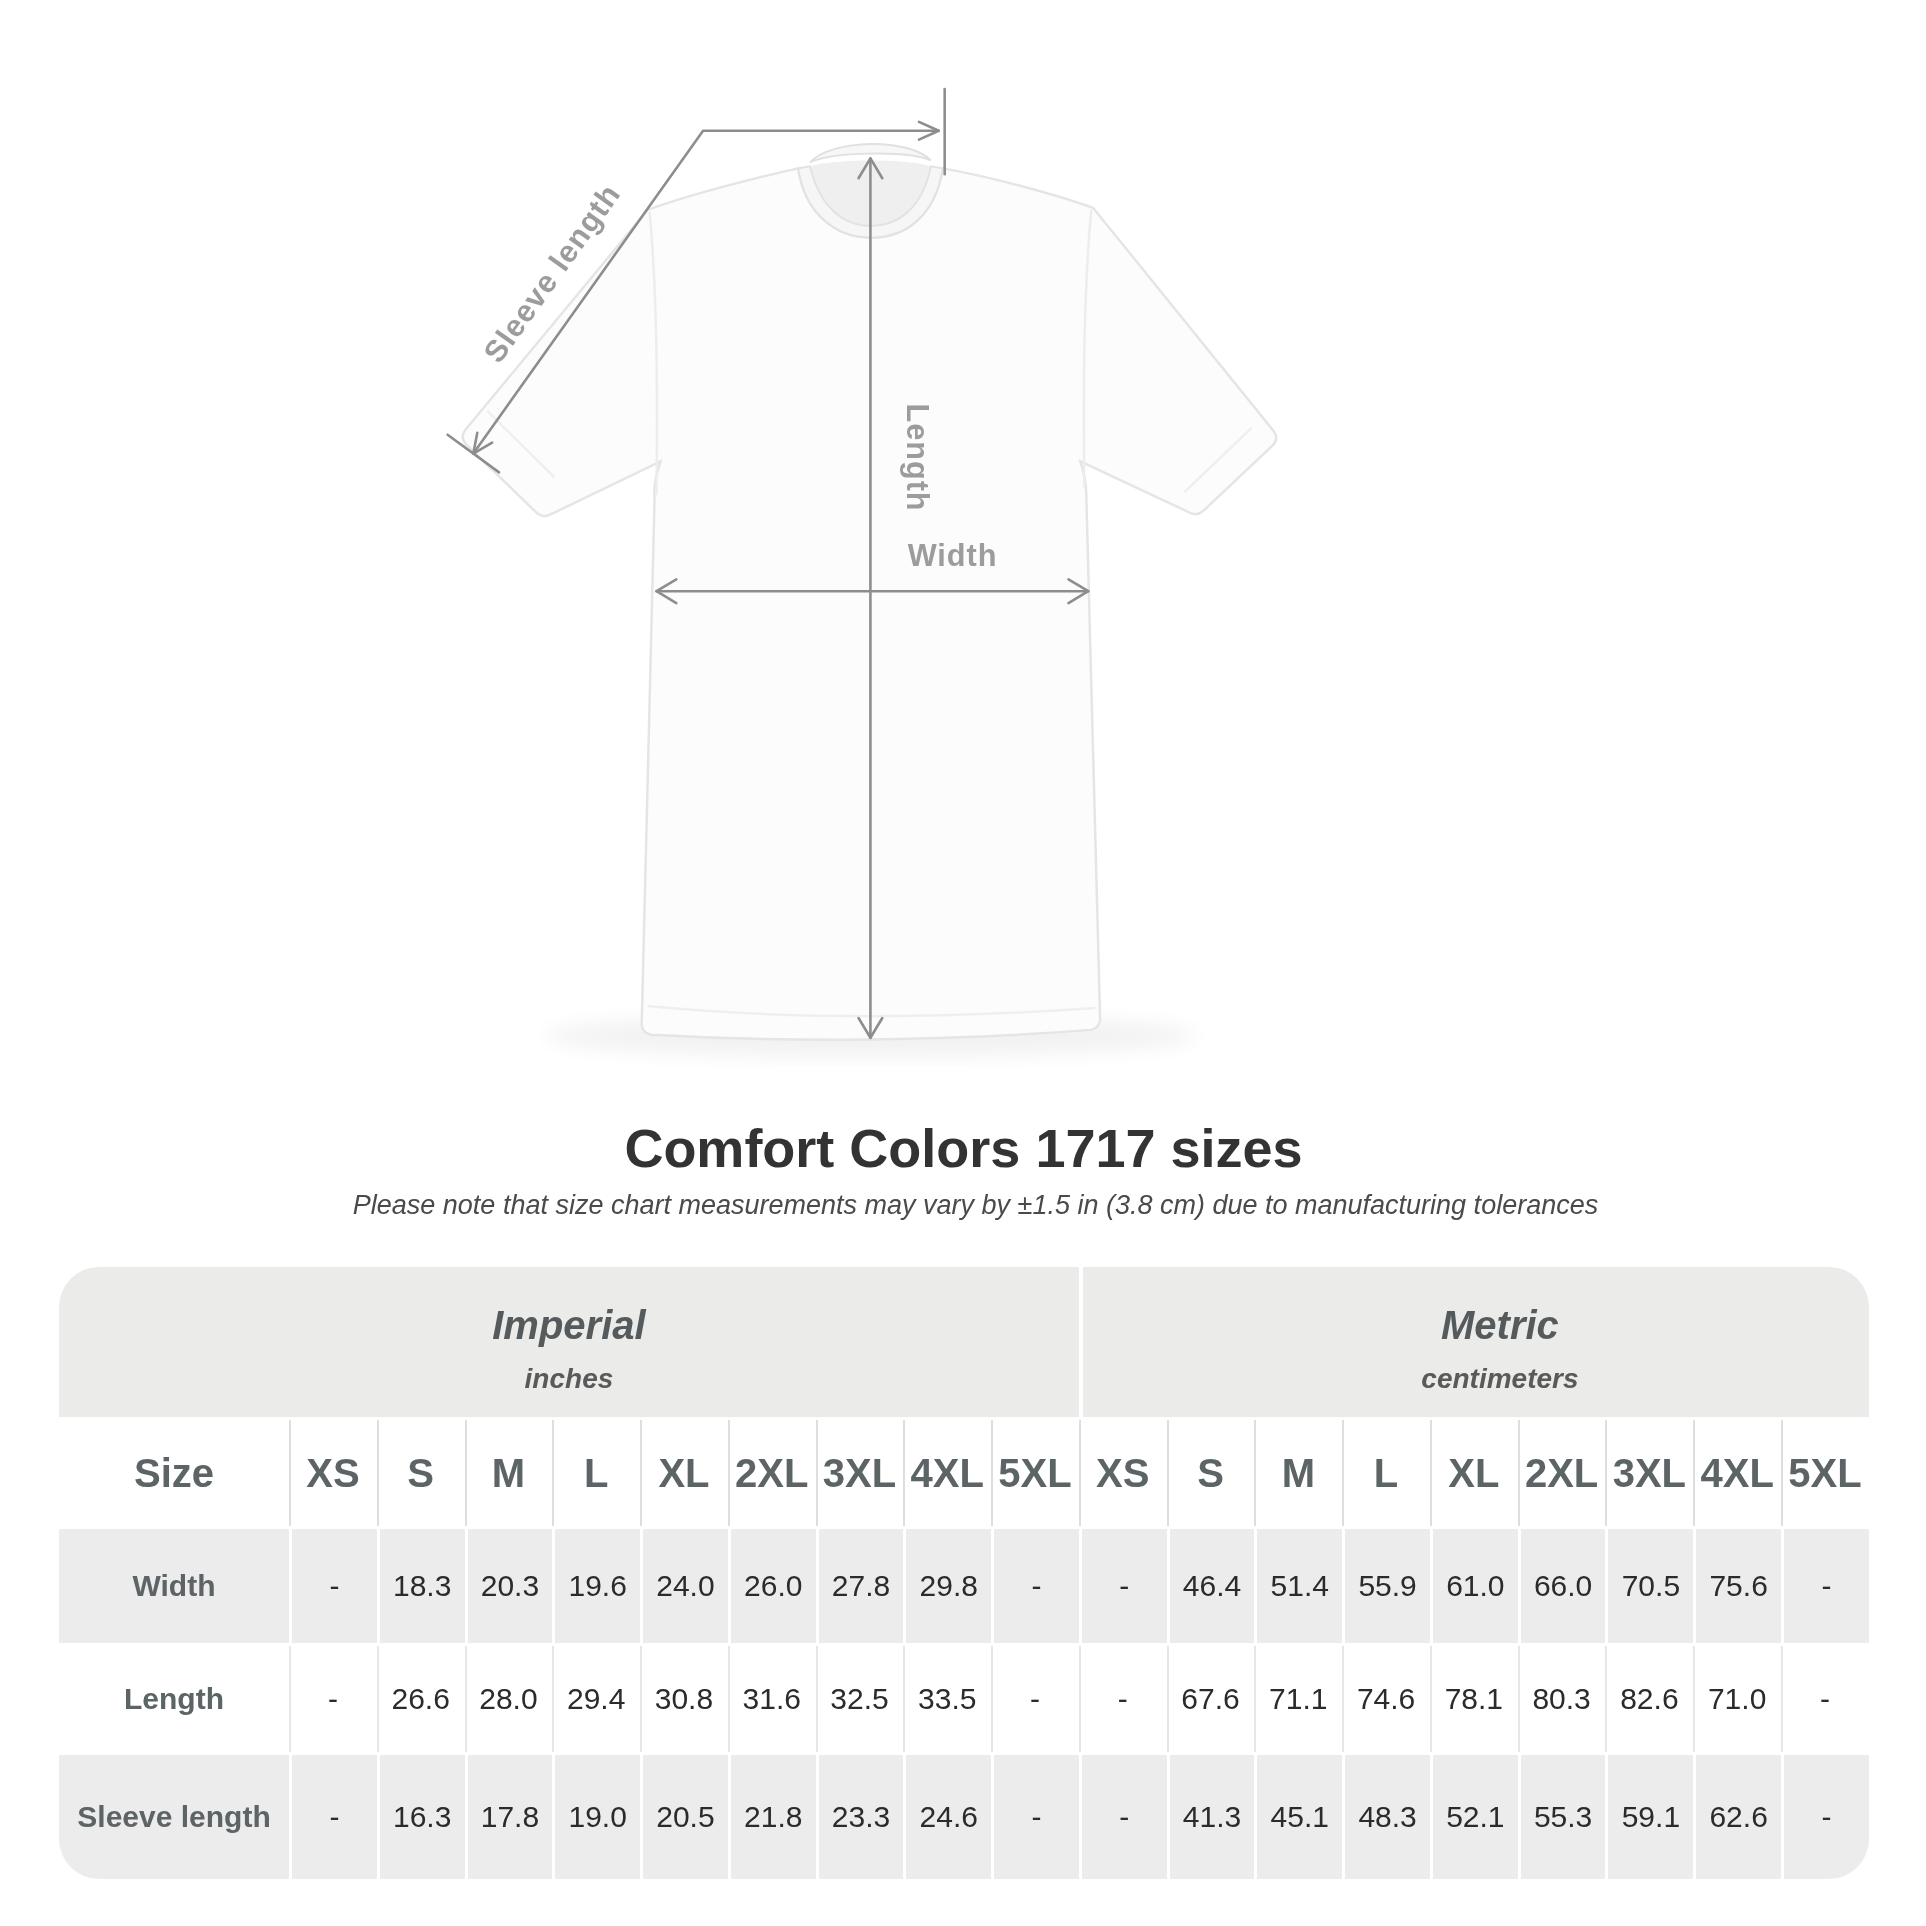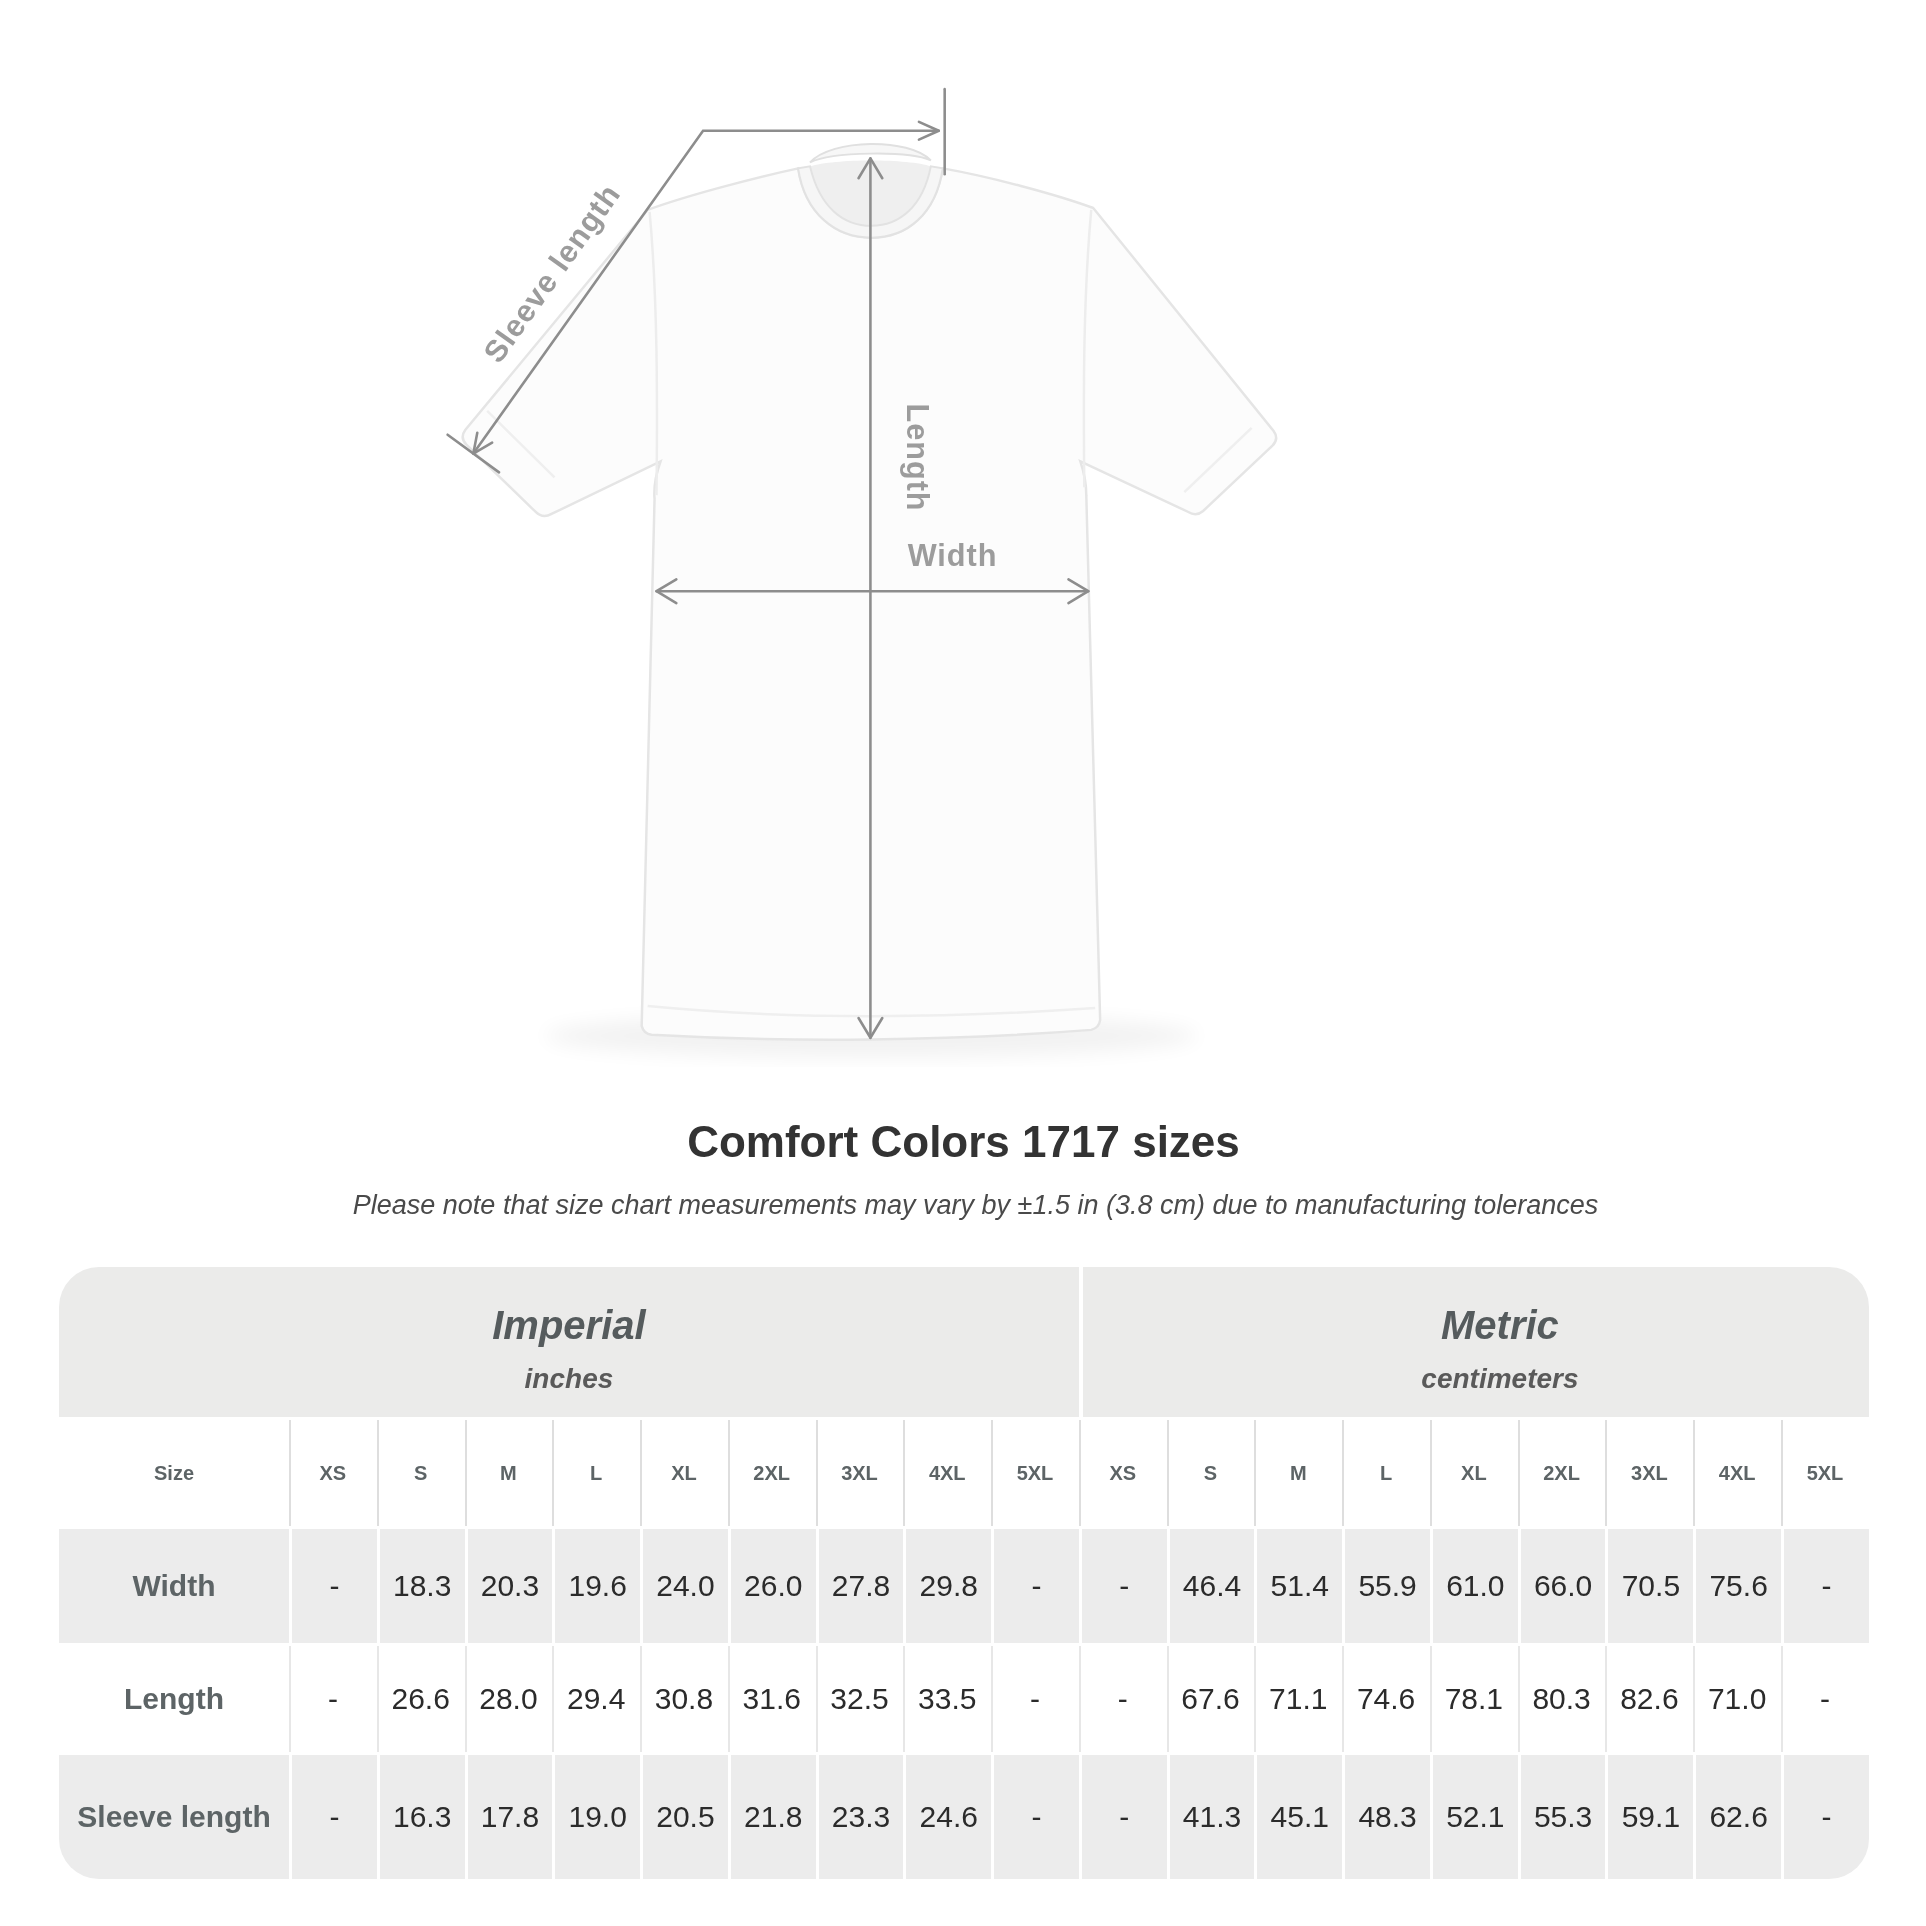--- a/index.html
+++ b/index.html
@@ -10,21 +10,21 @@
     font-family:"Liberation Sans", sans-serif;
     overflow:hidden;
   }
   
   .diagram{position:absolute;left:0;top:0;}
   .dim-line{stroke:#8d8d8d;stroke-width:2.6;fill:none;stroke-linecap:round;}
   .dim-label{fill:#9c9c9c;font-size:31px;font-weight:bold;letter-spacing:1px;}
   
   .title{
     position:absolute;left:0;top:1117px;width:100%;
-    text-align:center;font-size:44px;font-weight:bold;color:#333;
+    text-align:center;font-size:54px;font-weight:bold;color:#333;
   }
   .subtitle{
     position:absolute;left:0;top:1190px;width:100%;
     text-align:center;font-size:27px;font-style:italic;color:#4a4a4a;padding-left:12px;
   }
   
   .table-wrap{
     position:absolute;left:59px;top:1267px;width:1810px;height:612px;
     border-radius:40px;overflow:hidden;background:#fff;
   }
@@ -40,21 +40,21 @@
   tr.group-row{height:150px;}
   tr.size-row{height:109px;}
   tr.r-width{height:117px;}
   tr.r-length{height:109px;}
   tr.r-sleeve{height:127px;}
   th.group{background:#ebebea;}
   th.group.metric{border-left:4px solid #fff;padding-left:48px;}
   .g-label{font-size:40px;font-weight:bold;font-style:italic;color:#555b5d;line-height:1.1;margin-top:14px;text-align:center;}
   .g-sub{font-size:28px;font-style:italic;color:#5a5a5a;margin-top:16px;}
   tr.size-row th{
-    background:#fff;color:#5d6466;font-size:20px;font-weight:bold;
+    background:#fff;color:#5d6466;font-size:40px;font-weight:bold;
     border-top:3px solid #fff;
   }
   tr.size-row th:not(:first-child){box-shadow:inset 2px 0 0 #dedede;}
   tbody th.rowlabel{color:#5d6466;font-size:30px;font-weight:bold;}
   tbody td{color:#2b2b2b;font-size:30px;font-weight:normal;}
   tr.r-gray th,tr.r-gray td{background:#ececec;border-top:3px solid #fff;}
   tr.r-gray td,tr.r-gray th{border-left:3px solid #fff;}
   tr.r-gray th:first-child{border-left:none;}
   tr.r-white th,tr.r-white td{background:#fff;border-top:3px solid #fff;}
   tr.r-white td{box-shadow:inset 2px 0 0 #e7e7e7;}

